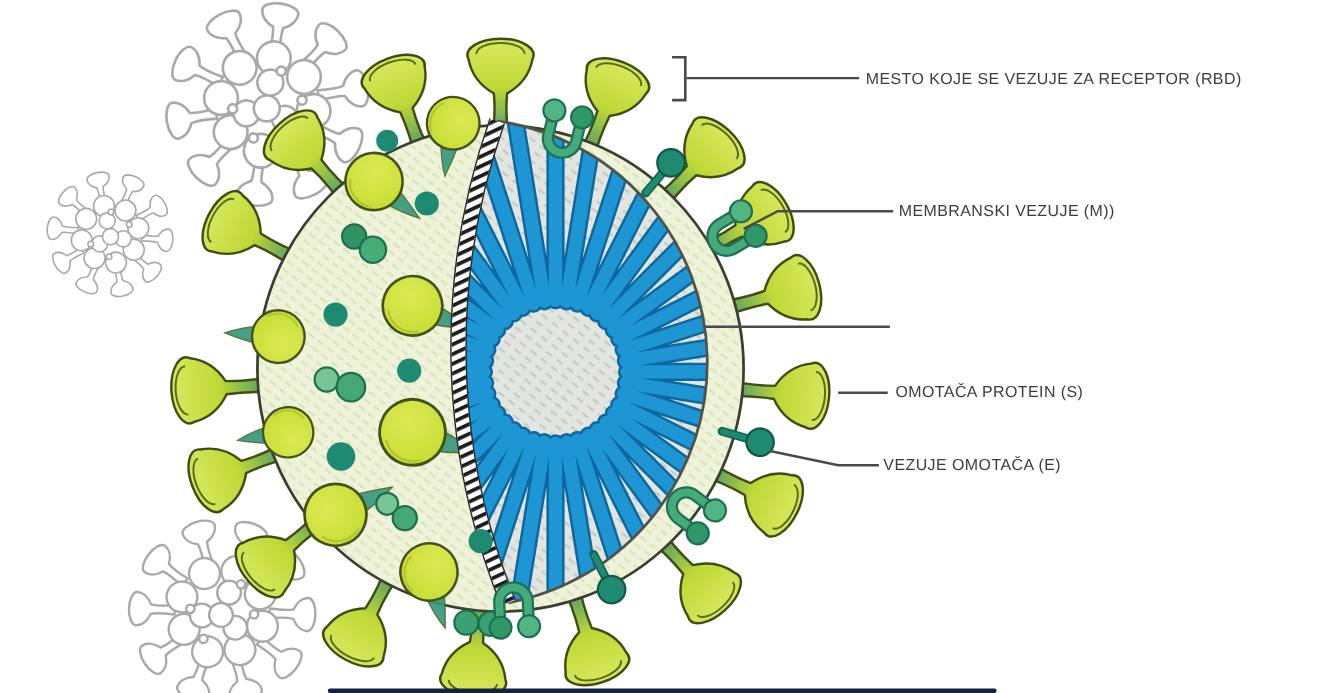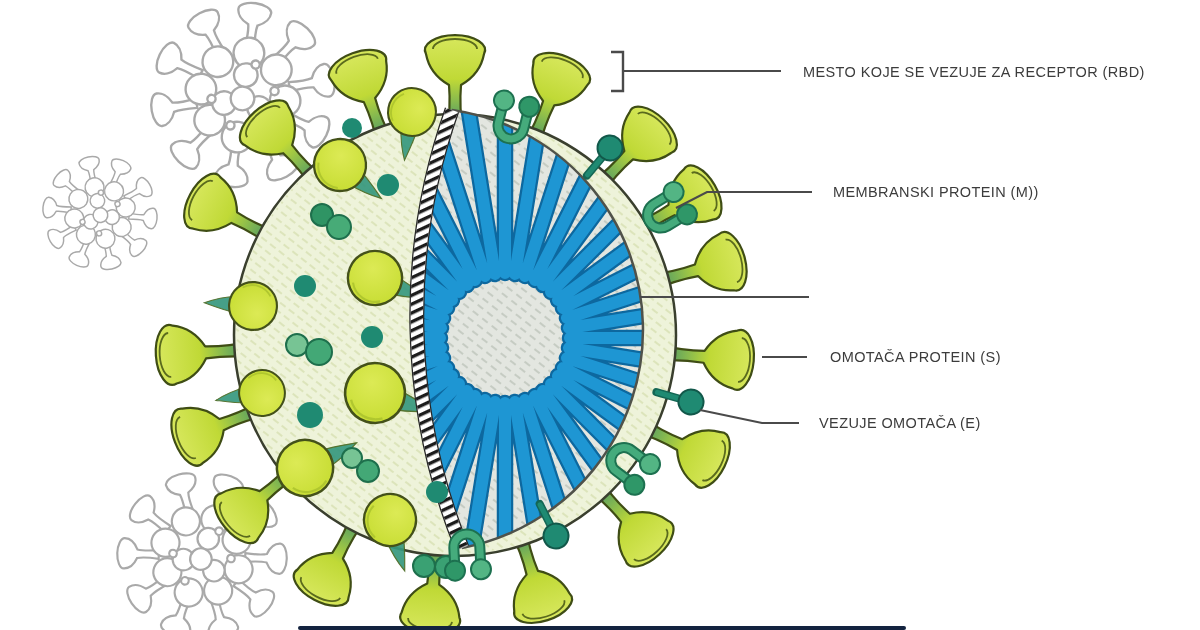--- a/index.html
+++ b/index.html
@@ -1,20 +1,20 @@
 <!DOCTYPE html>
 <html><head>
 <meta charset="utf-8">
 <style>
   html,body{margin:0;padding:0;background:#fff;}
   #stage{position:relative;width:1200px;height:630px;overflow:hidden;background:#ffffff;
          font-family:"Liberation Sans", sans-serif;}
   #stage svg{position:absolute;left:0;top:0;}
   .vlabel{position:absolute;transform:translateY(-50%);white-space:nowrap;
-          font-size:14.5px;letter-spacing:.4px;color:#3c3c3c;font-weight:400;margin-left:16px;}
+          font-size:14.5px;letter-spacing:.4px;color:#3c3c3c;font-weight:400;}
   .botbar{position:absolute;left:298px;top:626px;width:608px;height:4px;background:#13233f;border-radius:2px;}
 </style>
 </head>
 <body>
 <div id="stage">
 
 <svg width="1200" height="630" viewBox="0 0 1200 630">
   <defs>
     <linearGradient id="spikeGrad" x1="195" y1="0" x2="300" y2="0" gradientUnits="userSpaceOnUse">
       <stop offset="0" stop-color="#2a8273"></stop>
@@ -199,18 +199,18 @@
     <path d="M 611 52 L 623 52 L 623 91 L 611 91" stroke-width="2.4"></path>
     <line x1="624" y1="71" x2="781" y2="71"></line>
     <path d="M 676 208 L 707 192 L 812 192"></path>
     <line x1="640" y1="297" x2="809" y2="297"></line>
     <line x1="762" y1="357" x2="807" y2="357"></line>
     <path d="M 700 410 L 762 423 L 799 423"></path>
   </g>
 </svg>
 
 <div class="vlabel" style="left:787px;top:72px">MESTO KOJE SE VEZUJE ZA RECEPTOR (RBD)</div>
-<div class="vlabel" style="left:817px;top:192px">MEMBRANSKI PROTEIN (M))</div>
+<div class="vlabel" style="left:817px;top:192px">MEMBRANSKI VEZUJE (M))</div>
 <div class="vlabel" style="left:814px;top:357px">OMOTAČA PROTEIN (S)</div>
 <div class="vlabel" style="left:803px;top:423px">VEZUJE OMOTAČA (E)</div>
 
 <div class="botbar"></div>
 </div>
 
 </body></html>

